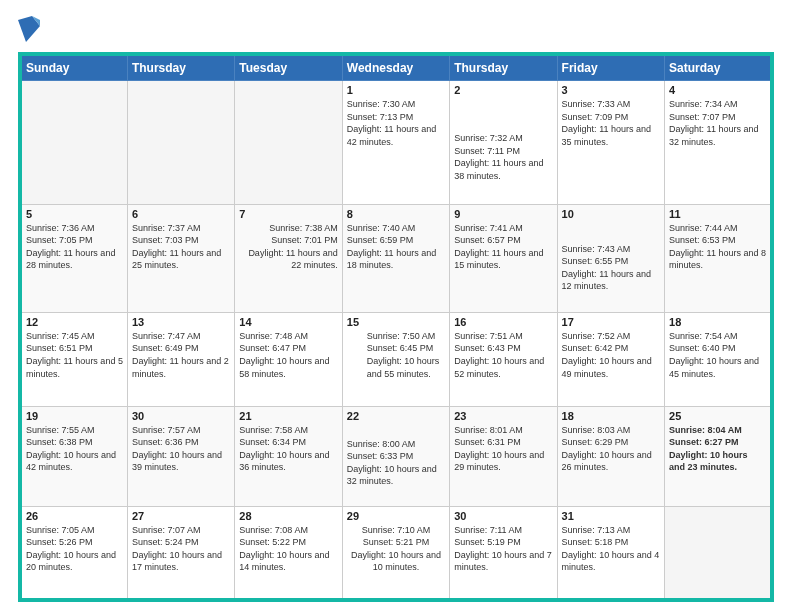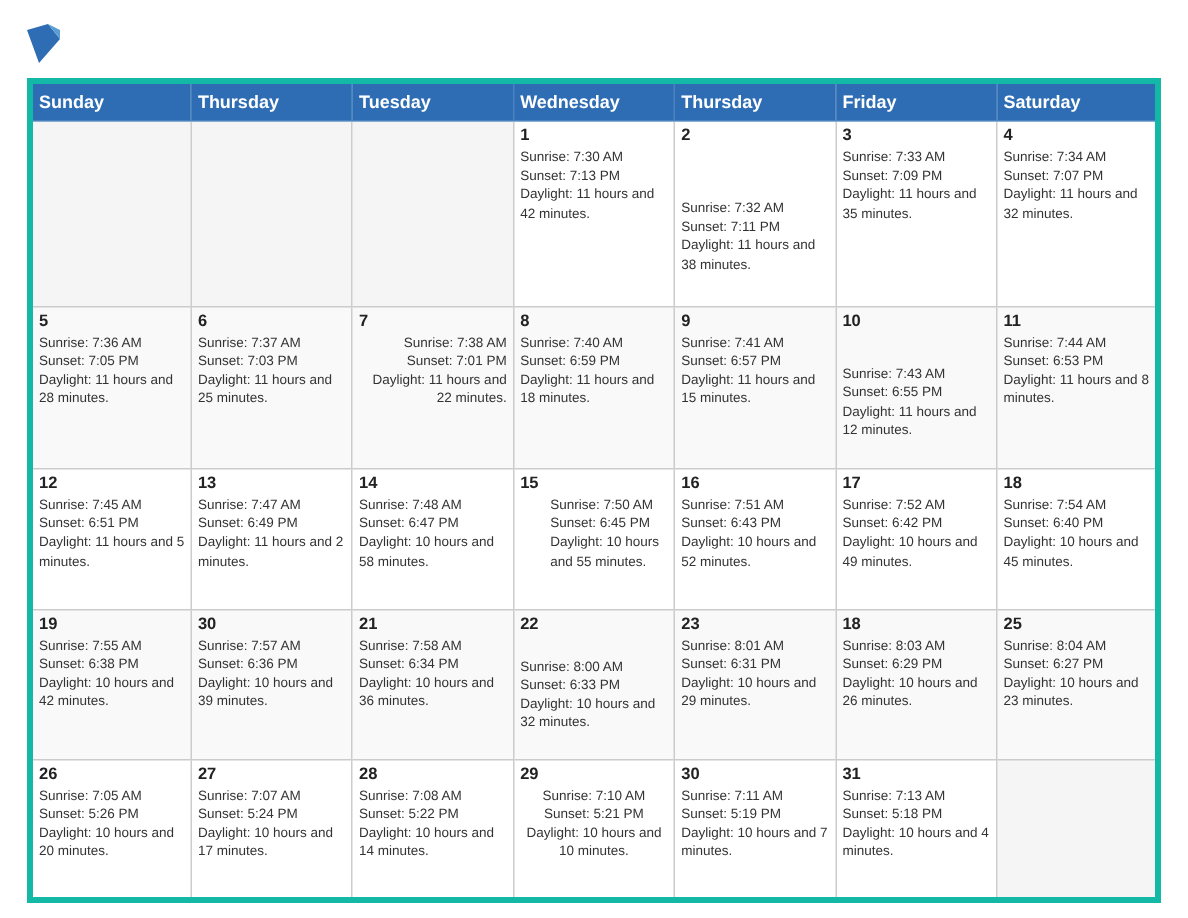--- a/index.html
+++ b/index.html
@@ -291,21 +291,21 @@
 Daylight: 10 hours and 29 minutes.</div>
           </td>
           <td>
             <span class="day-num">18</span>
             <div class="day-info" style="white-space: pre-line;">Sunrise: 8:03 AM
 Sunset: 6:29 PM
 Daylight: 10 hours and 26 minutes.</div>
           </td>
           <td>
             <span class="day-num">25</span>
-            <div class="day-info" style="white-space: pre-line;">Sunrise: 8:04 AM
+            <div class="day-info" style="white-space: pre-line; font-weight: bold;">Sunrise: 8:04 AM
 Sunset: 6:27 PM
 Daylight: 10 hours and 23 minutes.</div>
           </td>
         </tr>
         <tr>
           <td>
             <span class="day-num">26</span>
             <div class="day-info" style="white-space: pre-line;">Sunrise: 7:05 AM
 Sunset: 5:26 PM
 Daylight: 10 hours and 20 minutes.</div>

